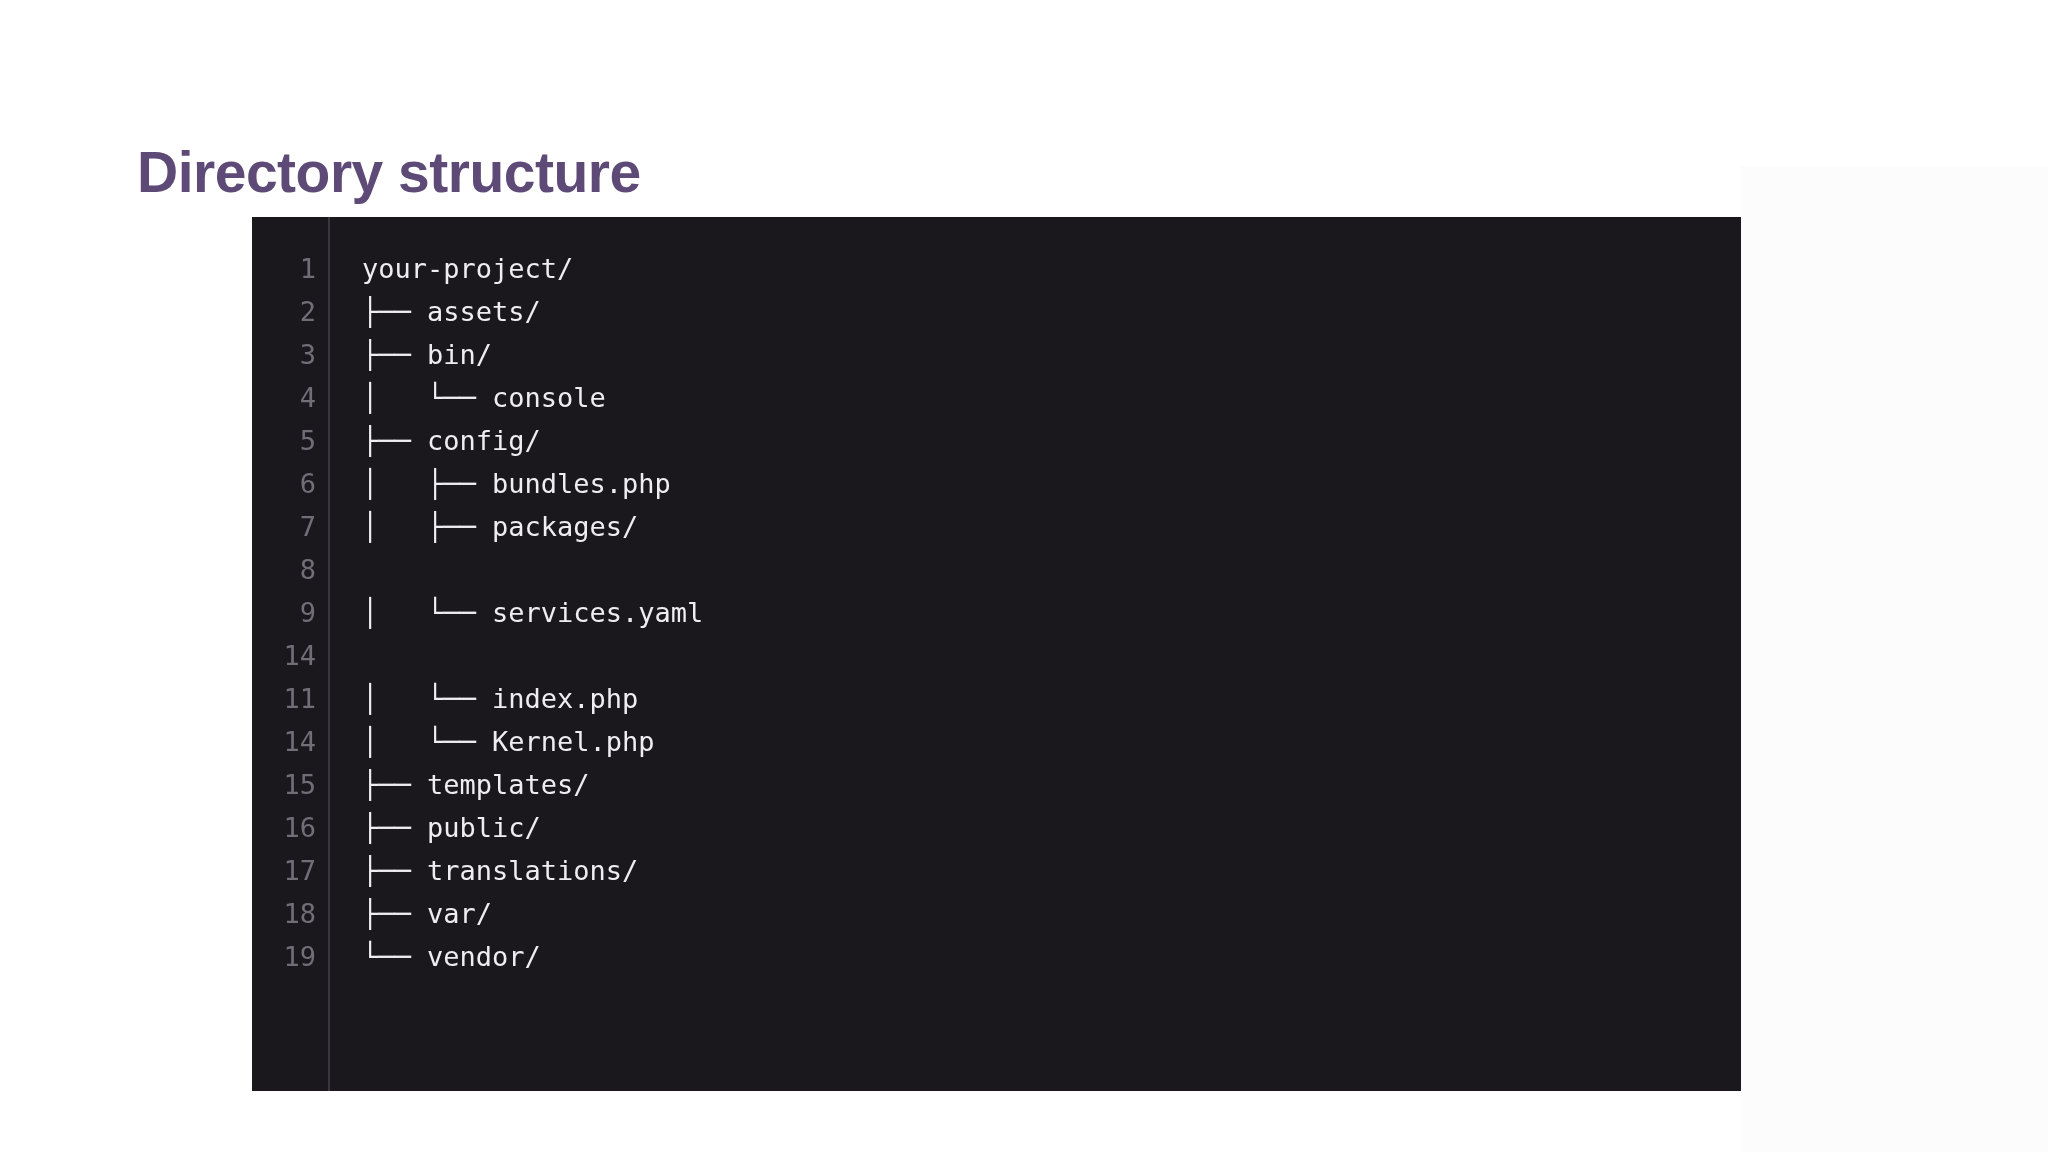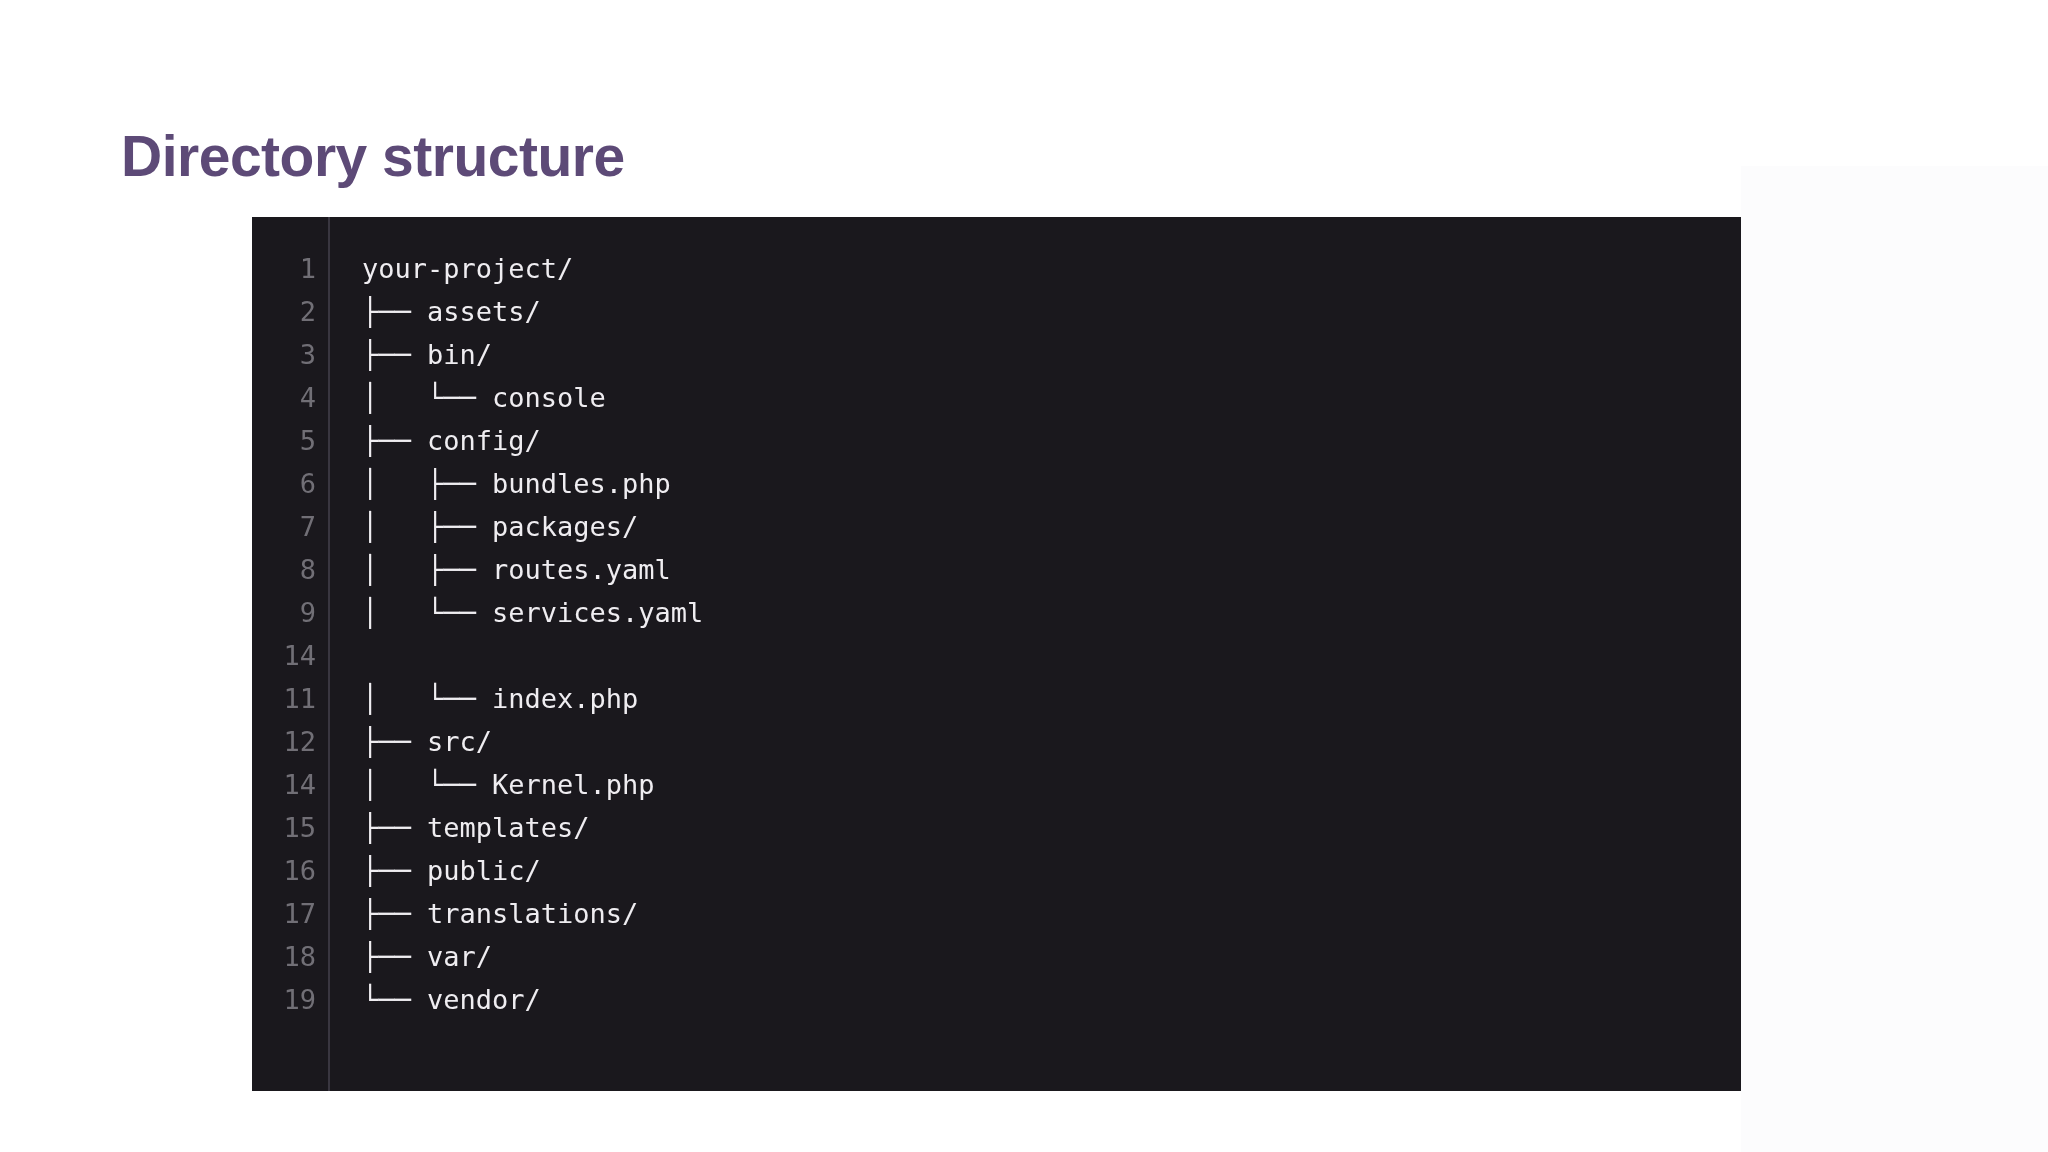--- a/index.html
+++ b/index.html
@@ -33,21 +33,21 @@
     left: 1741px;
     top: 166px;
     right: 0;
     bottom: 0;
     background: #fcfcfd;
   }
   h1.page-title {
     position: absolute;
     left: 121px;
     top: 122px;
-    margin: 0;
+    margin: 16px;
     font-size: 57px;
     line-height: 68px;
     font-weight: 700;
     letter-spacing: -0.5px;
     color: var(--accent);
   }
   .codeblock {
     position: absolute;
     left: 252px;
     top: 217px;
@@ -126,41 +126,36 @@
     <span class="code">│   ├── bundles.php</span>
   </div>
 
   <div class="row">
     <span class="ln">7</span>
     <span class="code">│   ├── packages/</span>
   </div>
 
   <div class="row">
     <span class="ln">8</span>
-    <span class="code">│   ├── routes.yaml</span>
   </div>
 
   <div class="row">
     <span class="ln">9</span>
     <span class="code">│   └── services.yaml</span>
   </div>
 
   <div class="row">
     <span class="ln">14</span>
   </div>
 
   <div class="row">
     <span class="ln">11</span>
     <span class="code">│   └── index.php</span>
   </div>
 
-  <div class="row">
-    <span class="ln">12</span>
-    <span class="code">├── src/</span>
-  </div>
 
 
   <div class="row">
     <span class="ln">14</span>
     <span class="code">│   └── Kernel.php</span>
   </div>
 
   <div class="row">
     <span class="ln">15</span>
     <span class="code">├── templates/</span>

